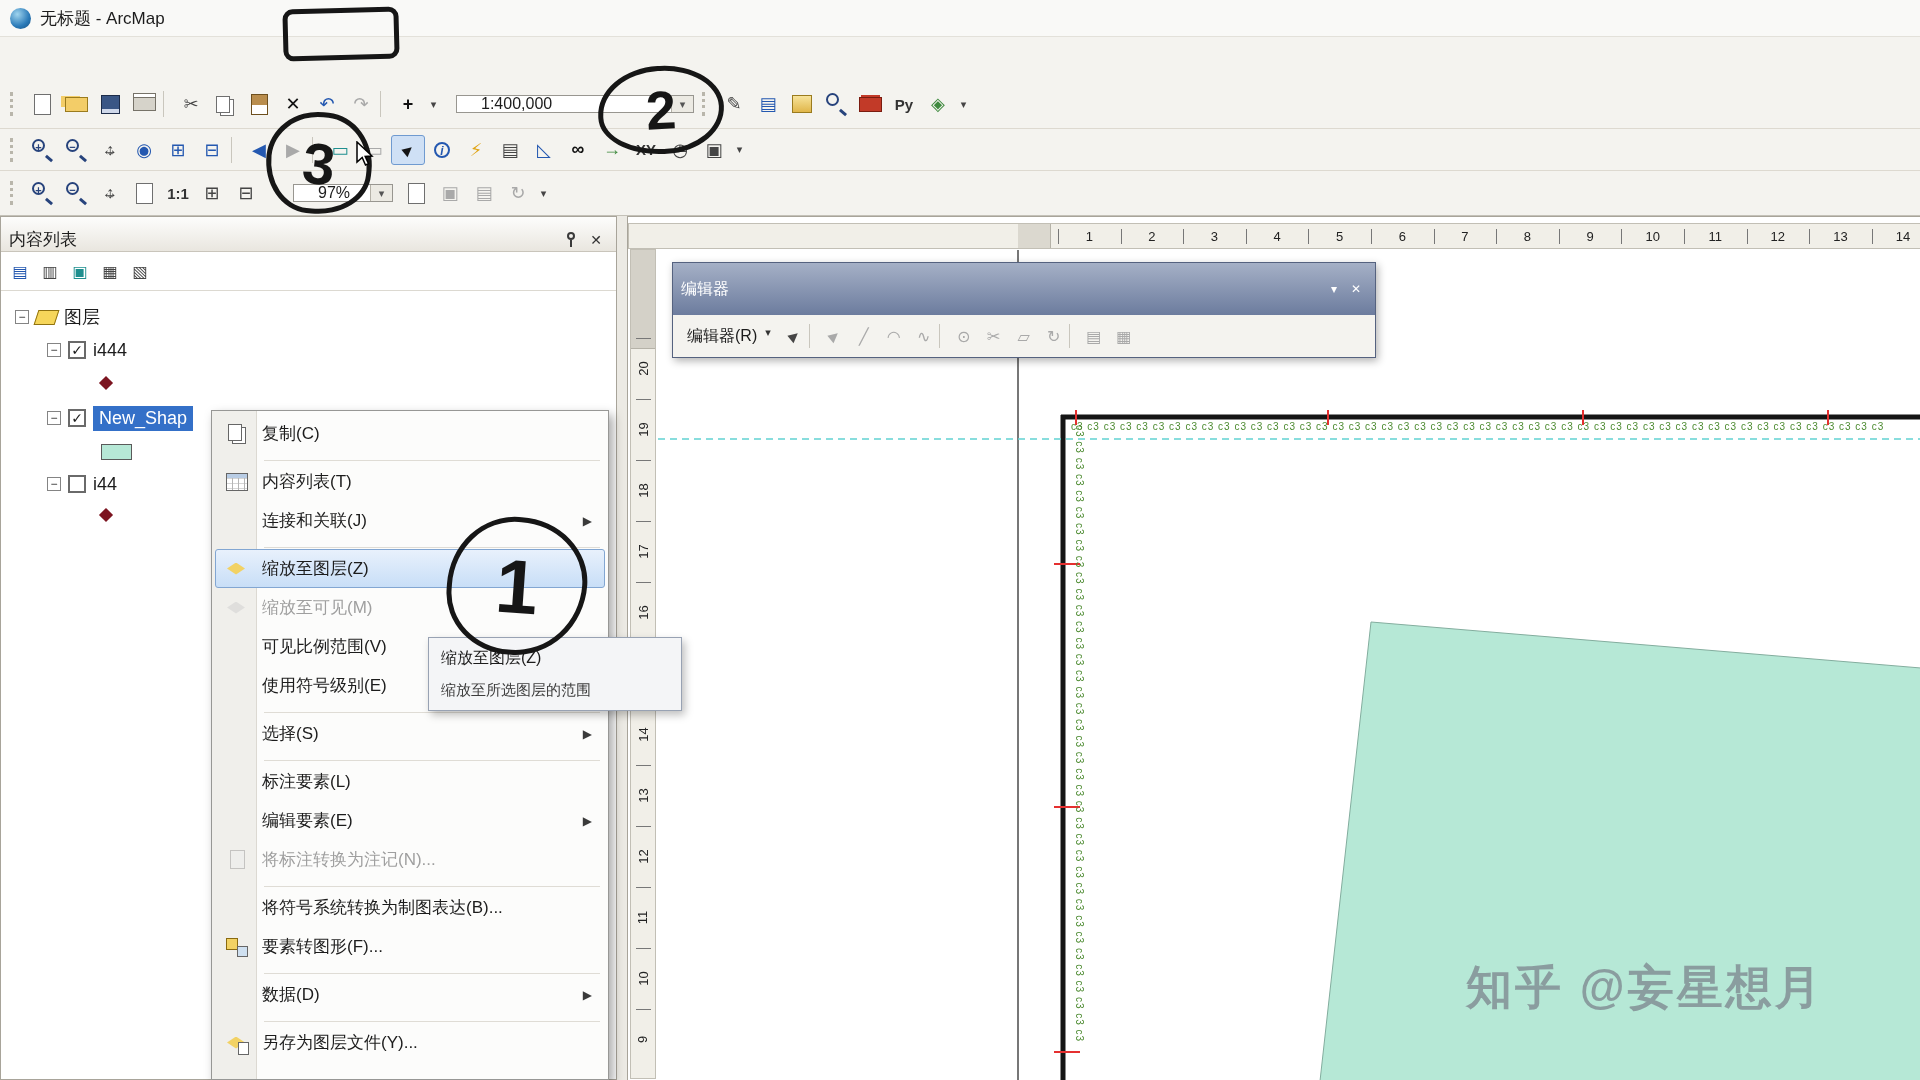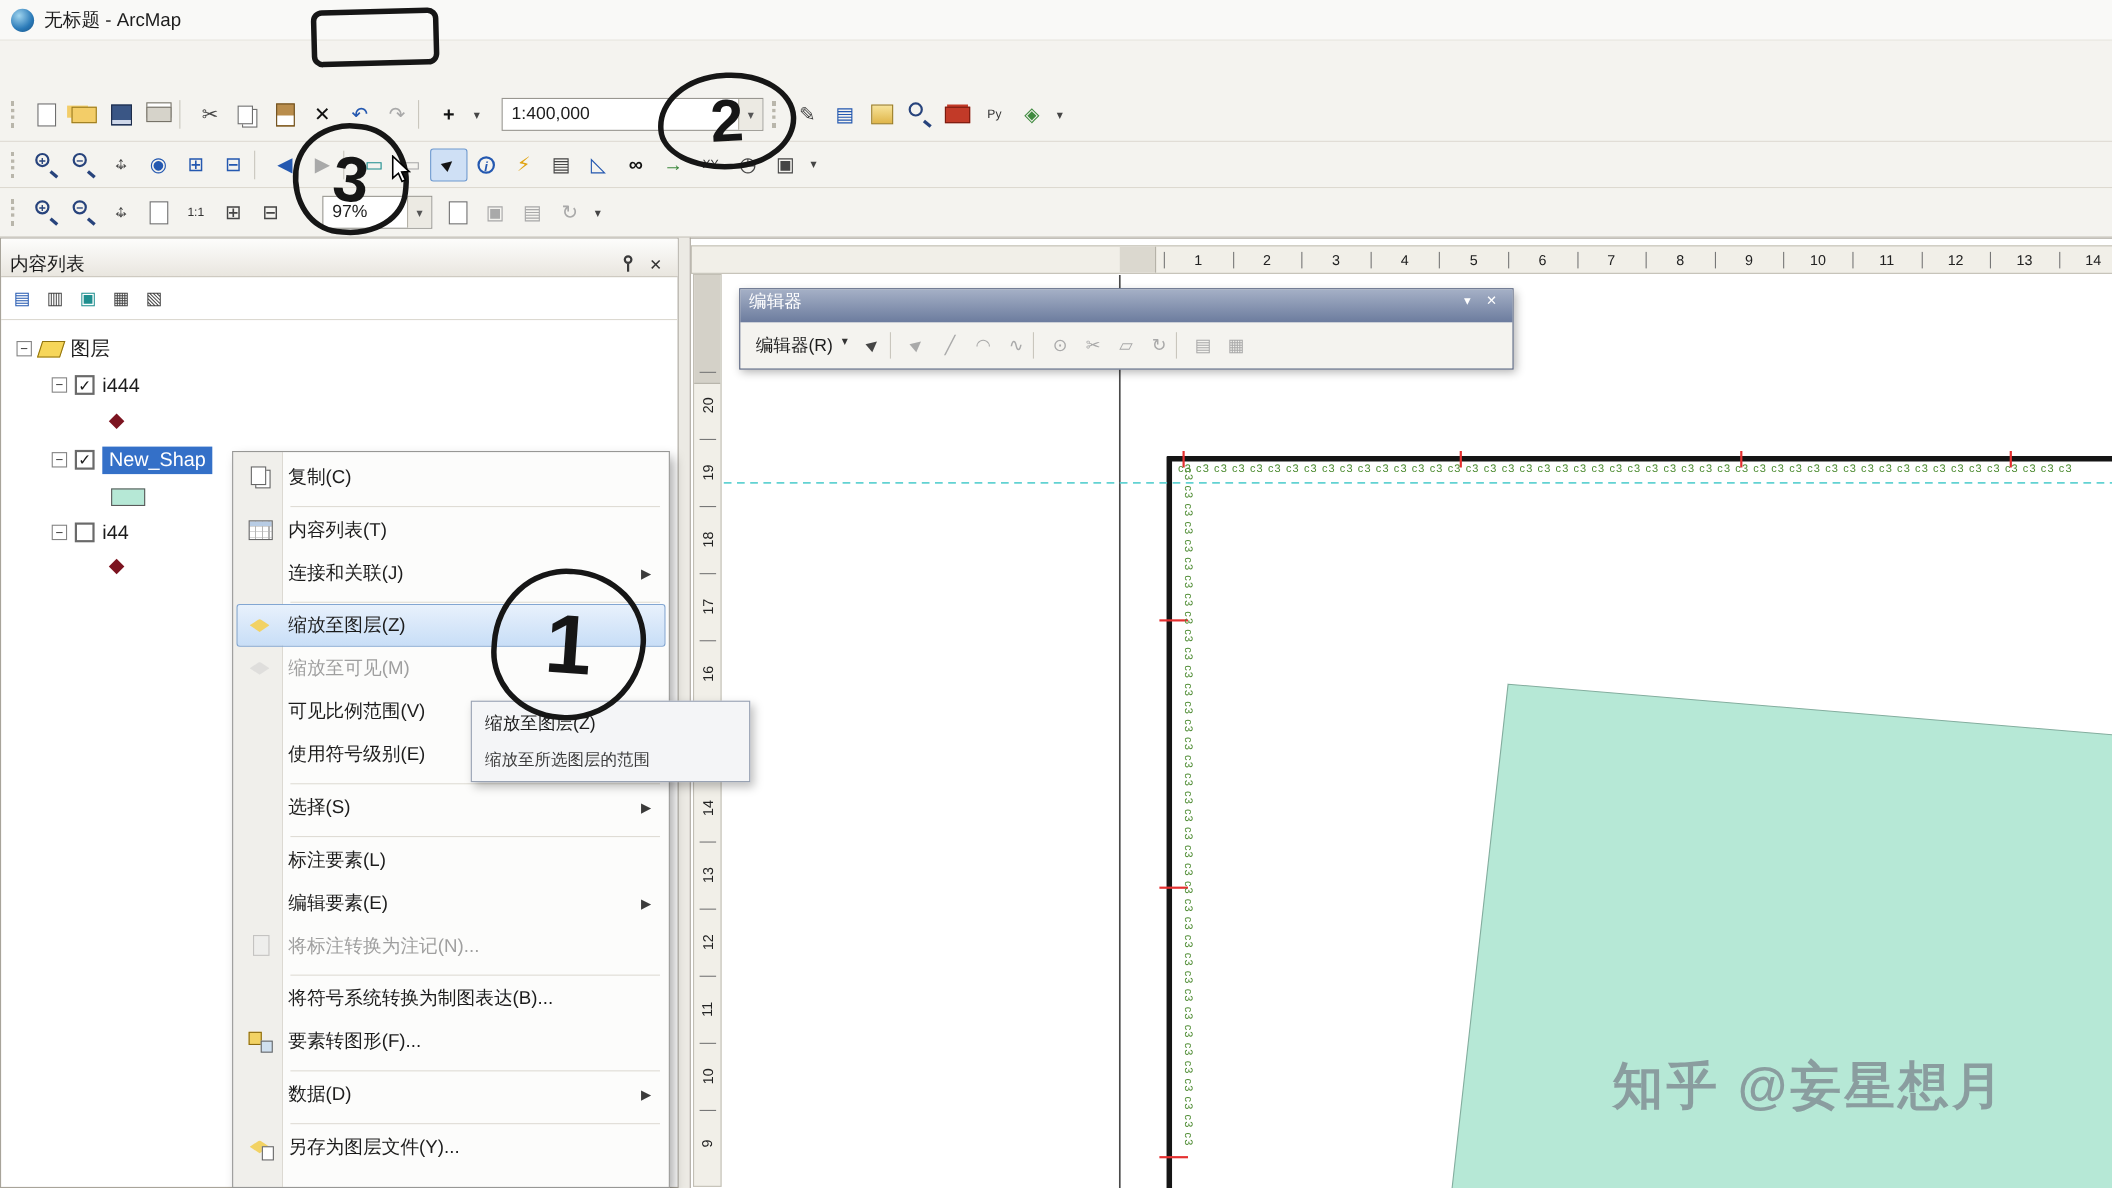--- a/index.html
+++ b/index.html
@@ -54,24 +54,24 @@
   .mi-mag.plus::before{content:"+"}
   .mi-mag.minus::before{content:"−"}
   .mi-move::before{content:"↔";position:absolute;inset:0;display:flex;align-items:center;
       justify-content:center;color:#444;font-size:16px}
   .mi-move::after{content:"↕";position:absolute;inset:0;display:flex;align-items:center;
       justify-content:center;color:#444;font-size:16px}
   .mi-cursor::before{content:"►";font-size:16px;color:#141414;display:block;transform:rotate(-40deg)}
   .mi-info::before{content:"i";width:16px;height:16px;border:2px solid #2458b0;border-radius:50%;
       color:#2458b0;font-weight:bold;font-style:italic;font-size:12px;line-height:14px;text-align:center;
       display:block;box-sizing:border-box}
-  .mi-xy{font-size:11px;font-weight:normal;color:#333}
-
-  .combo{height:30px;background:#fff;border:1px solid #989690;display:flex;align-items:center;
-         padding-left:8px;font-size:16px;margin:0 6px;box-sizing:border-box}
+  .mi-xy{font-size:15px;font-weight:bold;color:#333}
+
+  .combo{height:18px;background:#fff;border:1px solid #989690;display:flex;align-items:center;
+         padding-left:24px;font-size:16px;margin:0 6px;box-sizing:border-box}
   .combo-caret{margin-left:auto;width:21px;align-self:stretch;background:#eceae3;
          border-left:1px solid #b5b2a8;display:flex;align-items:center;justify-content:center;
          font-size:11px;color:#555}
   #scale-combo{width:238px;margin-left:14px}
   #zoom-combo{width:100px;margin-left:30px}
 
   
   #toc{position:absolute;left:0;top:216px;width:617px;height:864px;background:#fff;
        border:1px solid #a8a49a;box-sizing:border-box}
   .toc-header{height:34px;background:linear-gradient(#fdfdfc,#e9e6df);border-bottom:1px solid #c9c5bb;
@@ -128,22 +128,22 @@
   .x-labels span:nth-child(3){left:955px}.x-labels span:nth-child(4){left:1200px}
   .y-labels span{position:absolute;left:392px;width:48px;text-align:right;font-size:12px;color:#e53030;z-index:3}
   .y-labels span:nth-child(1){top:340px}.y-labels span:nth-child(2){top:583px}
   .y-labels span:nth-child(3){top:828px}
   .watermark{position:absolute;left:838px;top:740px;z-index:4;font-size:46px;font-weight:bold;
         color:rgba(125,136,143,.78);letter-spacing:3px;white-space:nowrap}
 
   
   .editor-win{position:absolute;left:44px;top:45px;width:702px;z-index:5;border:1px solid #55627f;
         box-shadow:2px 3px 8px rgba(0,0,0,.3);background:#f4f3ef}
-  .ed-title{height:28px;background:linear-gradient(#a5b0c6,#6c7c9e);display:flex;
-        color:#fff;font-size:16px;padding:1px 8px}
+  .ed-title{height:28px;background:linear-gradient(#a5b0c6,#6c7c9e);display:flex;align-items:center;
+        color:#fff;font-size:16px;padding:12px 8px}
   .ed-title .sp{flex:1}
   .ed-btn{width:22px;height:18px;display:flex;align-items:center;justify-content:center;color:#fff;
         font-size:12px}
   .ed-row{height:42px;display:flex;align-items:center;padding-left:6px}
   .ed-dd{display:flex;align-items:flex-start;gap:8px;font-size:16px;padding:4px 8px}
   .dd-caret{font-size:11px;color:#333}
   .ed-icon{width:30px;height:28px;display:flex;align-items:center;justify-content:center;font-size:16px;
         position:relative}
   .ed-icon.sep{width:9px;height:24px;border-left:1px solid #c9c6bd}
   .ed-icon.rot > span{transform:rotate(-40deg);display:block}

